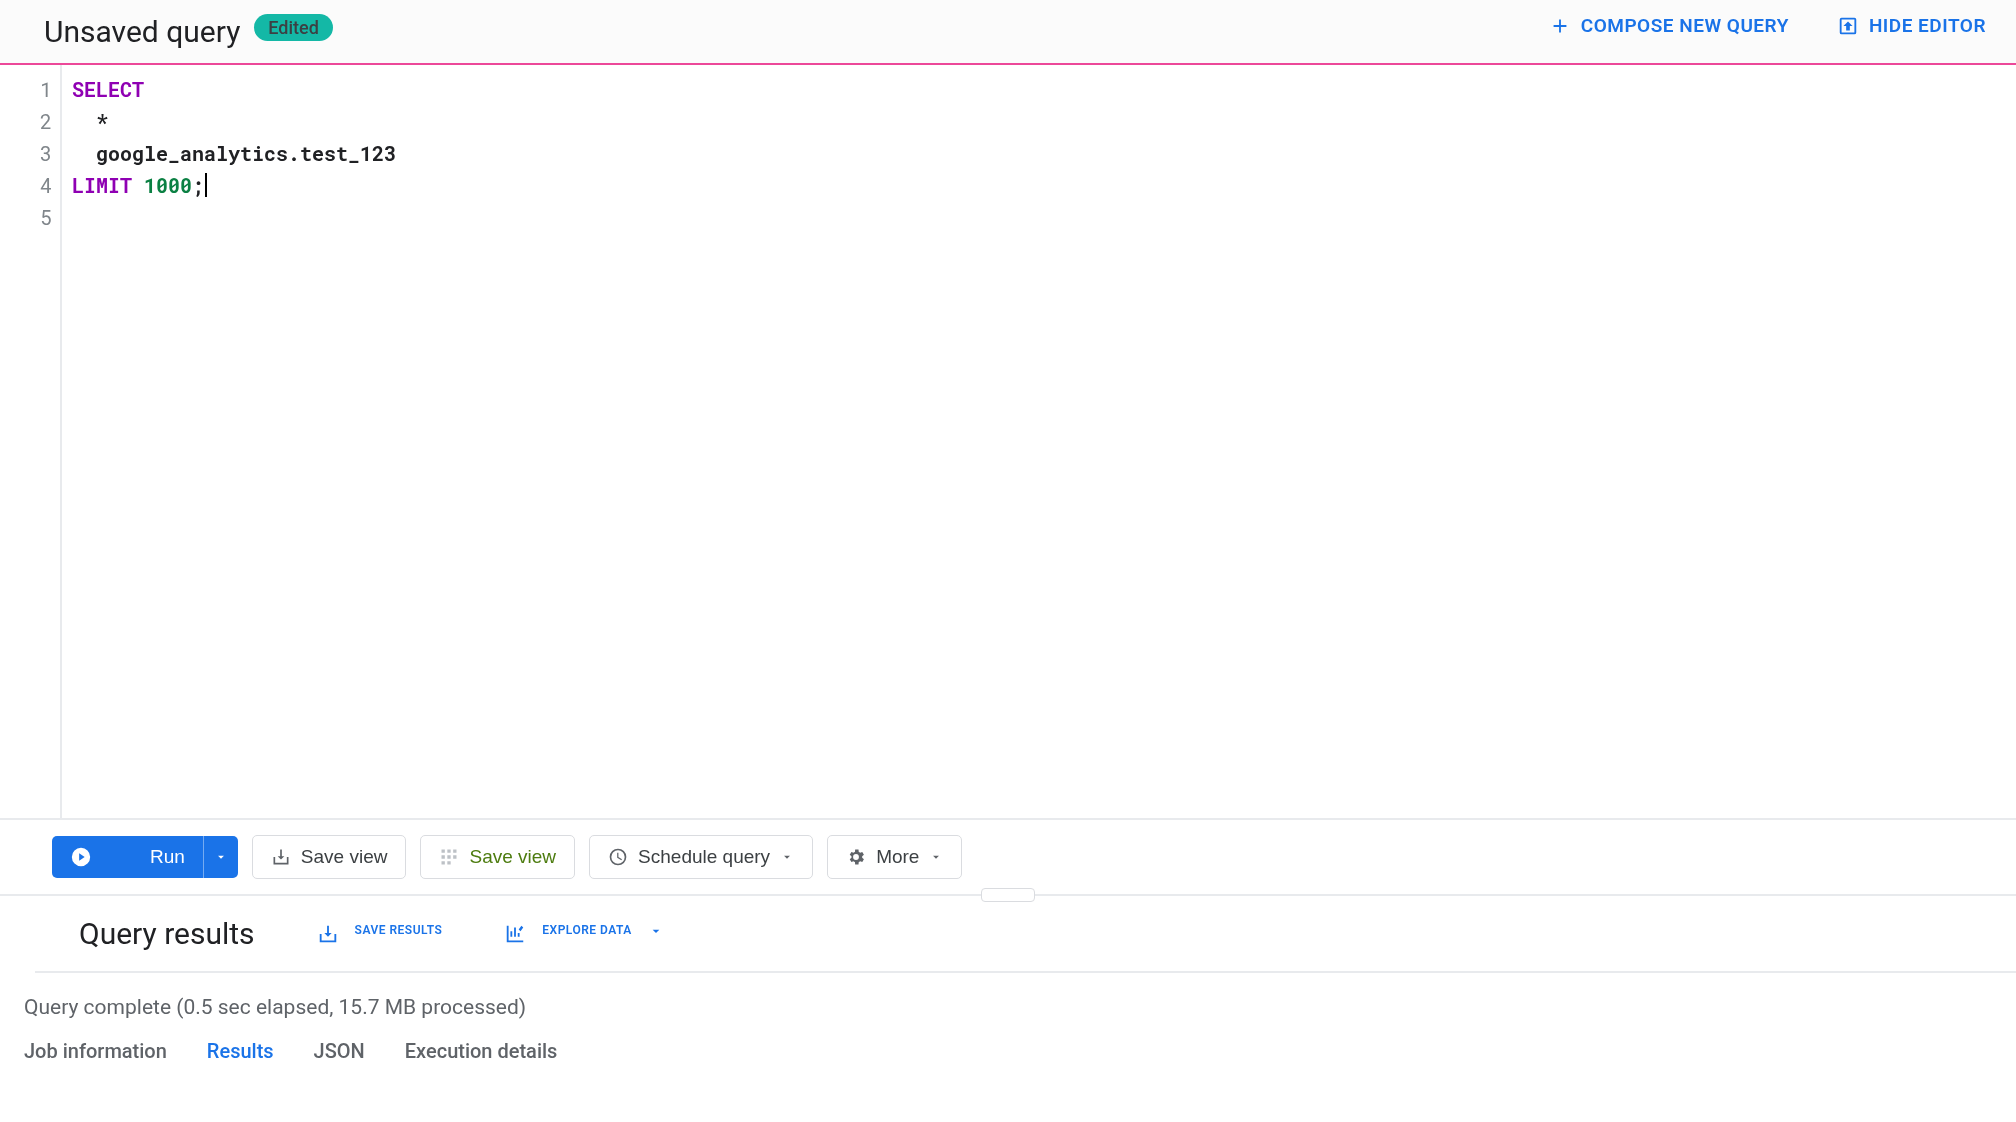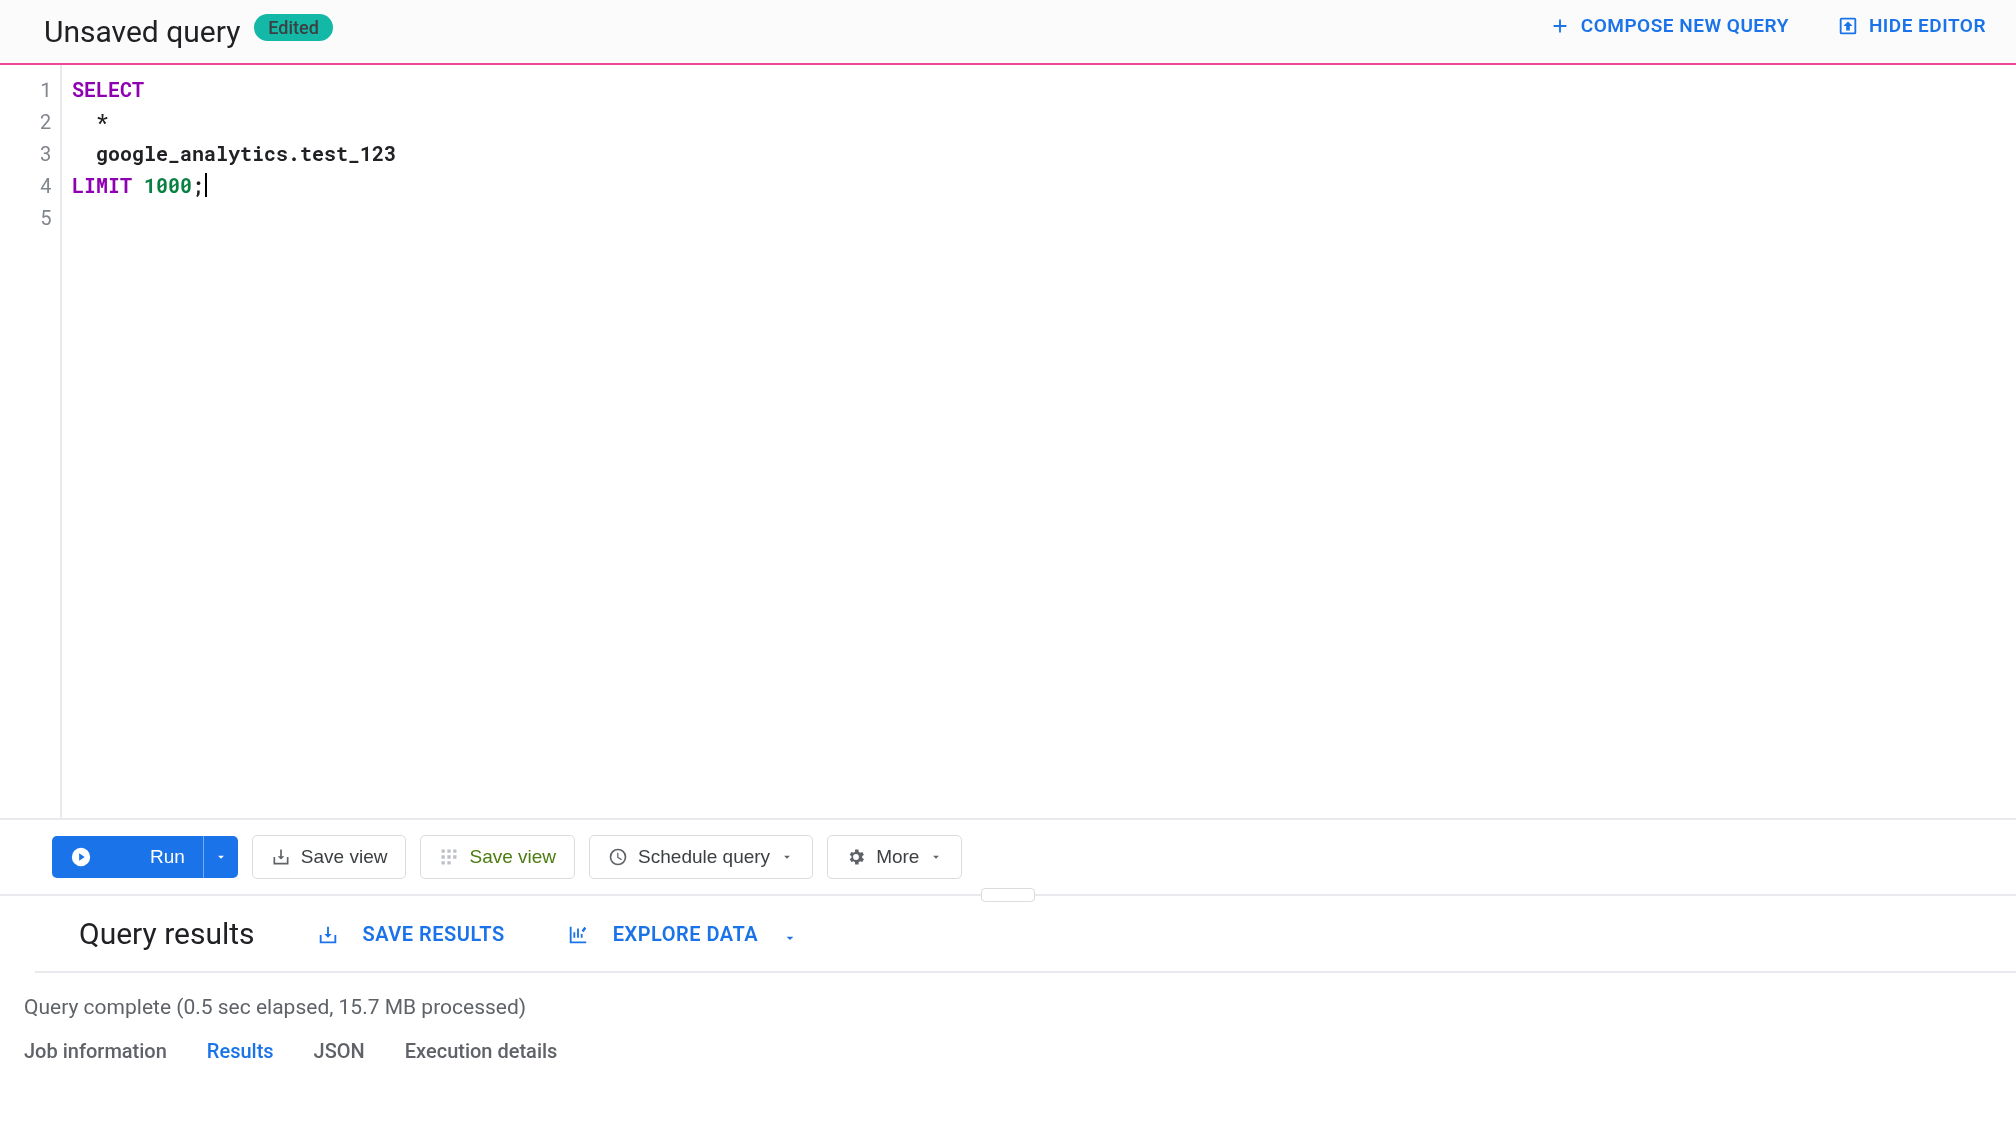--- a/index.html
+++ b/index.html
@@ -159,26 +159,26 @@
     border-bottom: 2px solid #e8eaed;
     margin-left: 35px;
   }
   .results-title {
     font-size: 30px;
     font-weight: 400;
     color: #202124;
   }
   .link-action {
     color: #1a73e8;
-    font-size: 20px;
+    font-size: 12px;
     font-weight: 600;
     letter-spacing: 0.5px;
     display: inline-flex;
-    align-items: flex-end;
-    gap: 24px;
+    align-items: flex-start;
+    gap: 16px;
     cursor: pointer;
   }
 
   
   .status-block { padding: 22px 30px 0 24px; }
   .status-text { font-size: 21px; color: #5f6368; margin-bottom: 20px; }
   .tabs { display: flex; gap: 40px; font-size: 20px; font-weight: 500; }
   .tab { color: #5f6368; cursor: pointer; padding-bottom: 8px; }
   .tab.active { color: #1a73e8; }
 </style>

